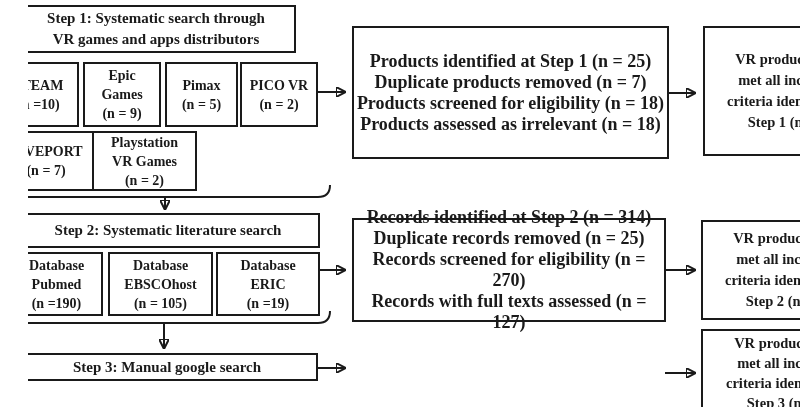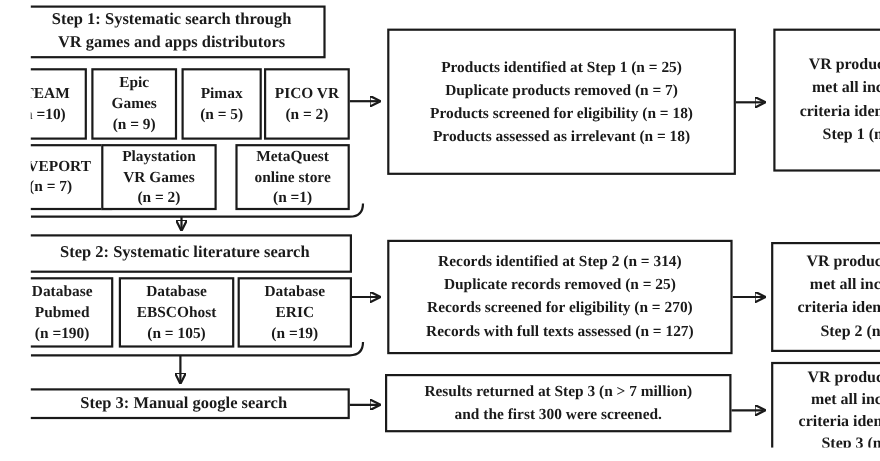--- a/index.html
+++ b/index.html
@@ -12,21 +12,21 @@
   }
   .box {
     position:absolute; box-sizing:border-box;
     background:var(--box-bg,#fff);
     border:2px solid var(--line-color,#1a1a1a);
     display:flex; align-items:center; justify-content:center;
     text-align:center; white-space:pre-line;
   }
   .hdr { font-weight:700; font-size:15px; line-height:21px; }
   .src { font-weight:600; font-size:14px; line-height:19px; }
-  .sum { font-weight:600; font-size:14px; line-height:21px; }
+  .sum { font-weight:600; font-size:18px; line-height:21px; }
   .out { font-weight:600; font-size:14.5px; line-height:21px; }
   .out3 { line-height:20px; }
   svg.wires { position:absolute; left:0; top:0; pointer-events:none; }
   svg.wires path { stroke:var(--line-color,#1a1a1a); stroke-width:2; fill:none; }
 </style>
 </head>
 <body>
 
 <div class="stage">
 
@@ -41,23 +41,20 @@
   <div class="box src" style="left:137px; top:62px; width:73px;  height:65px;">Pimax
 (n = 5)</div>
   <div class="box src" style="left:212px; top:62px; width:78px;  height:65px;">PICO VR
 (n = 2)</div>
 
   <div class="box src" style="left:-38px; top:131px; width:112px; height:60px;">VIVEPORT
 (n = 7)</div>
   <div class="box src" style="left:64px;  top:131px; width:105px; height:60px;">Playstation
 VR Games
 (n = 2)</div>
-  <div class="box src" style="left:186px; top:131px; width:104px; height:60px;">MetaQuest
-online store
-(n =1)</div>
 
   <div class="box sum" style="left:324px; top:26px; width:317px; height:133px;">Products identified at Step 1 (n = 25)
 Duplicate products removed (n = 7)
 Products screened for eligibility (n = 18)
 Products assessed as irrelevant (n = 18)</div>
   <div class="box out" style="left:675px; top:26px; width:172px; height:130px;">VR products that
 met all inclusion
 criteria identified at
 Step 1 (n = 0)</div>
 
@@ -77,22 +74,20 @@
 Duplicate records removed (n = 25)
 Records screened for eligibility (n = 270)
 Records with full texts assessed (n = 127)</div>
   <div class="box out" style="left:673px; top:220px; width:172px; height:100px;">VR products that
 met all inclusion
 criteria identified at
 Step 2 (n = 0)</div>
 
   <div class="box hdr" style="left:-12px; top:353px; width:302px; height:28px;">Step 3: Manual google search</div>
 
-  <div class="box sum" style="left:322px; top:340px; width:315px; height:53px;">Results returned at Step 3 (n &gt; 7 million)
-and the first 300 were screened.</div>
   <div class="box out out3" style="left:673px; top:329px; width:174px; height:88px;">VR products that
 met all inclusion
 criteria identified at
 Step 3 (n = 5)</div>
 
   <svg class="wires" width="800" height="419" viewBox="0 0 800 419">
     <defs>
       <marker id="ah" markerUnits="userSpaceOnUse" markerWidth="10" markerHeight="10" refX="8" refY="5" orient="auto">
         <path d="M0 0 L10 5 L0 10 Z" fill="#1a1a1a" stroke="none"></path>
       </marker>

